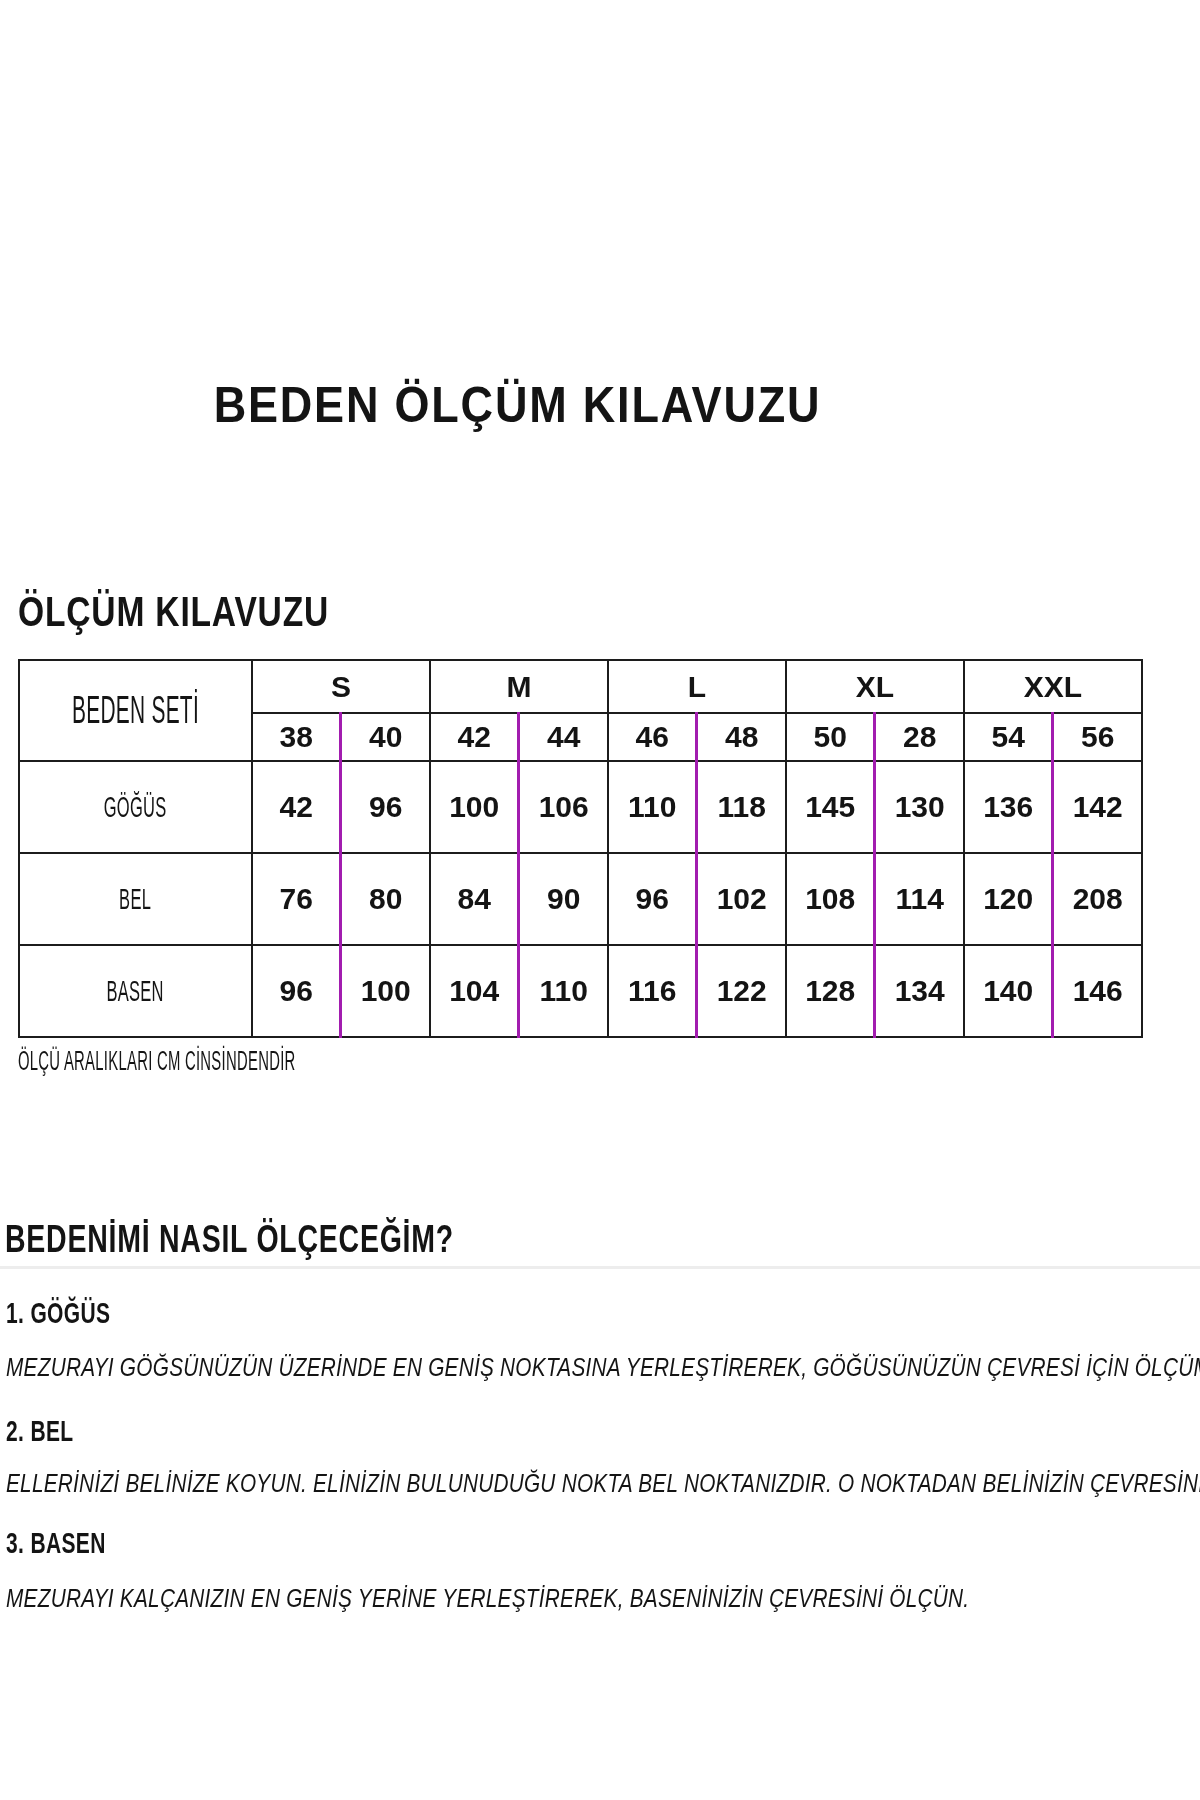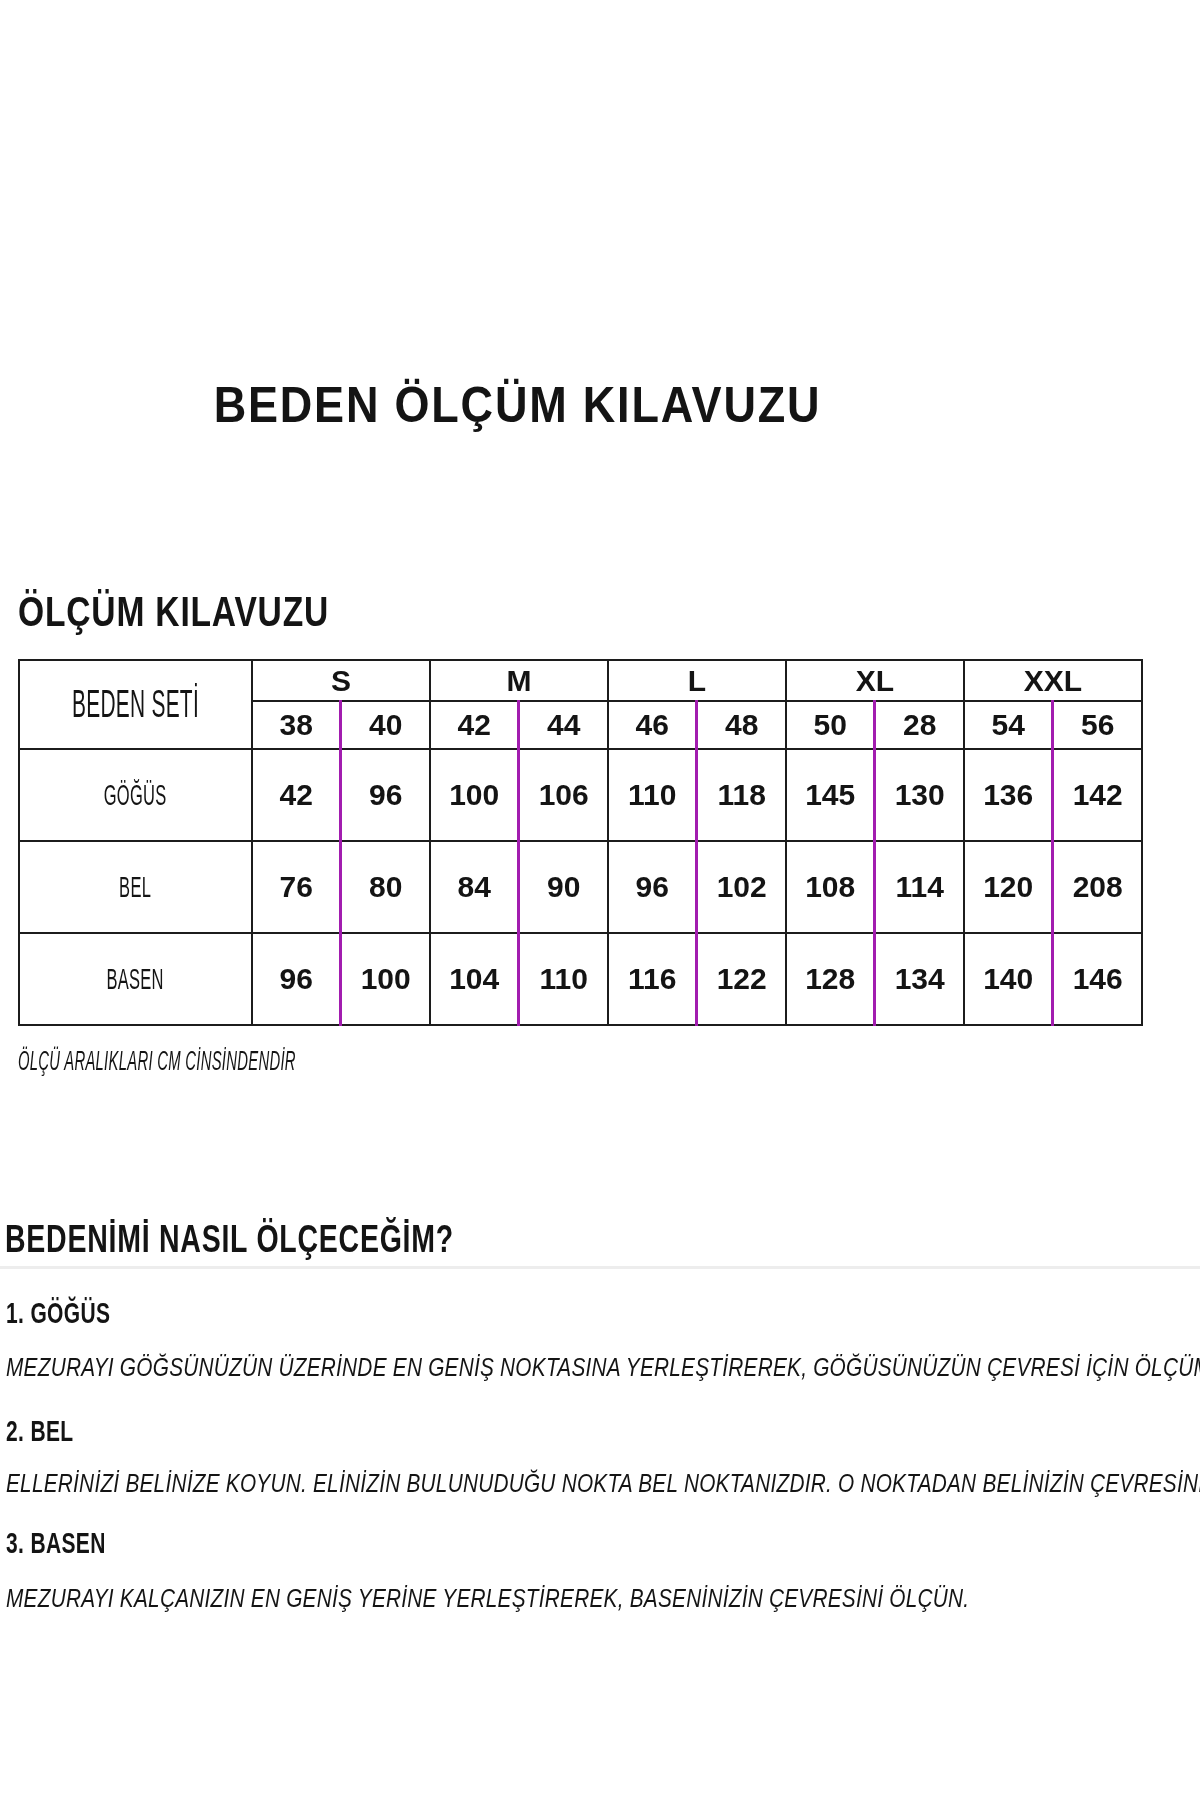--- a/index.html
+++ b/index.html
@@ -18,39 +18,39 @@
       letter-spacing:1px;white-space:nowrap;
       transform:scaleX(0.75);transform-origin:0 0;}
   .instr-heading{left:6px;font-size:30px;font-weight:bold;letter-spacing:0.5px;
       white-space:nowrap;transform:scaleX(0.7);transform-origin:0 0;}
 
   
   .cond{display:inline-block;transform:scaleX(0.55);transform-origin:50% 50%;
       white-space:nowrap;letter-spacing:0.5px;}
   .cond-left{display:inline-block;transform:scaleX(0.55);transform-origin:0 50%;
       white-space:nowrap;letter-spacing:0.5px;}
-  .table-note{top:1046px;left:18px;font-size:27px;font-weight:normal;font-style:italic;}
+  .table-note{top:1046px;left:18px;font-size:27px;font-weight:normal;}
 
   
   .instr-text{left:6px;width:1490px;font-size:26px;font-style:italic;
       white-space:nowrap;transform:scaleX(0.8);transform-origin:0 0;
       letter-spacing:0.3px;}
 
   .divider{top:1266px;left:0;width:1200px;height:3px;background:#ededed;}
 
   
   table.size-table{position:absolute;top:659px;left:18px;border-collapse:collapse;
       table-layout:fixed;border:2px solid #1c1c1c;}
   table.size-table col.c-label{width:189px;}
   table.size-table col.c-data{width:89px;}
   table.size-table td{padding:0;text-align:center;vertical-align:middle;
       border-top:2px solid #1c1c1c;border-bottom:2px solid #1c1c1c;
       border-left:2px solid #1c1c1c;border-right:0;}
   table.size-table td.vg{border-left:3px solid #a21caf;}
-  tr.r-group{height:41px;}
+  tr.r-group{height:53px;}
   tr.r-sizes{height:48px;}
   tr.r-data{height:92px;margin-left:16px;}
   .grp-label,.size-num,.val-num{font-size:30px;font-weight:bold;}
   .corner-label{font-size:38px;}
   .row-label{font-size:30px;}
 </style>
 </head>
 <body>
 
 <div class="abs page-title">BEDEN ÖLÇÜM KILAVUZU</div>

